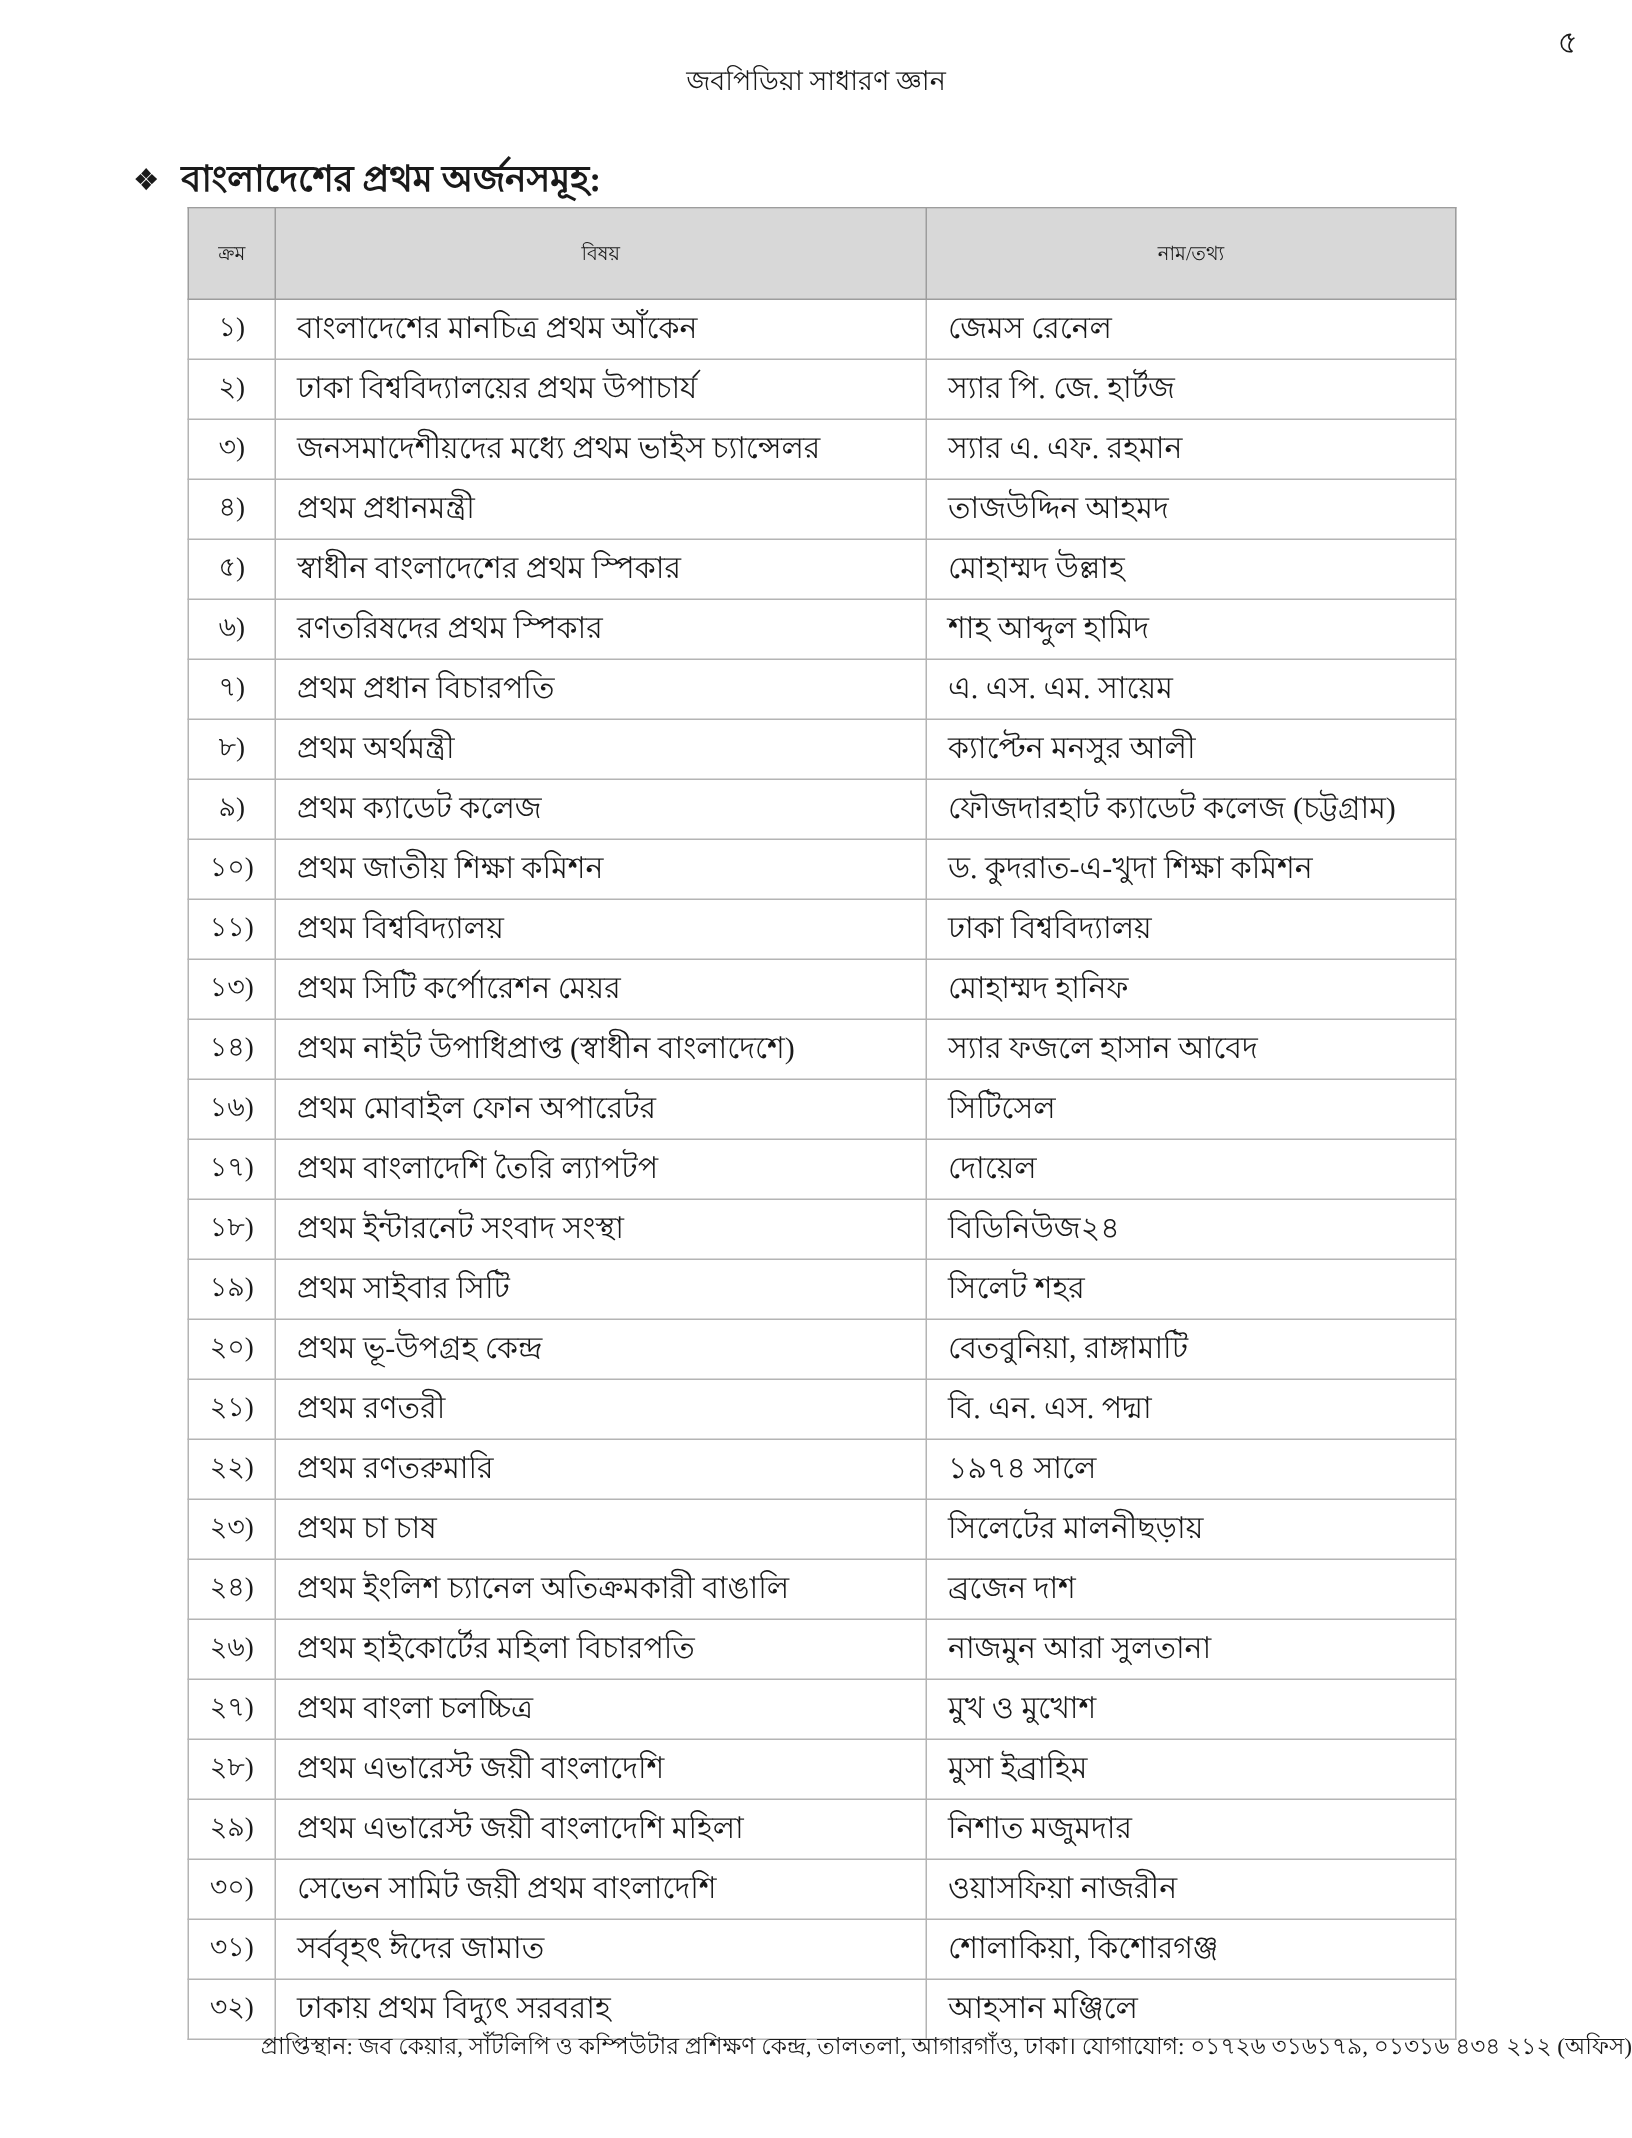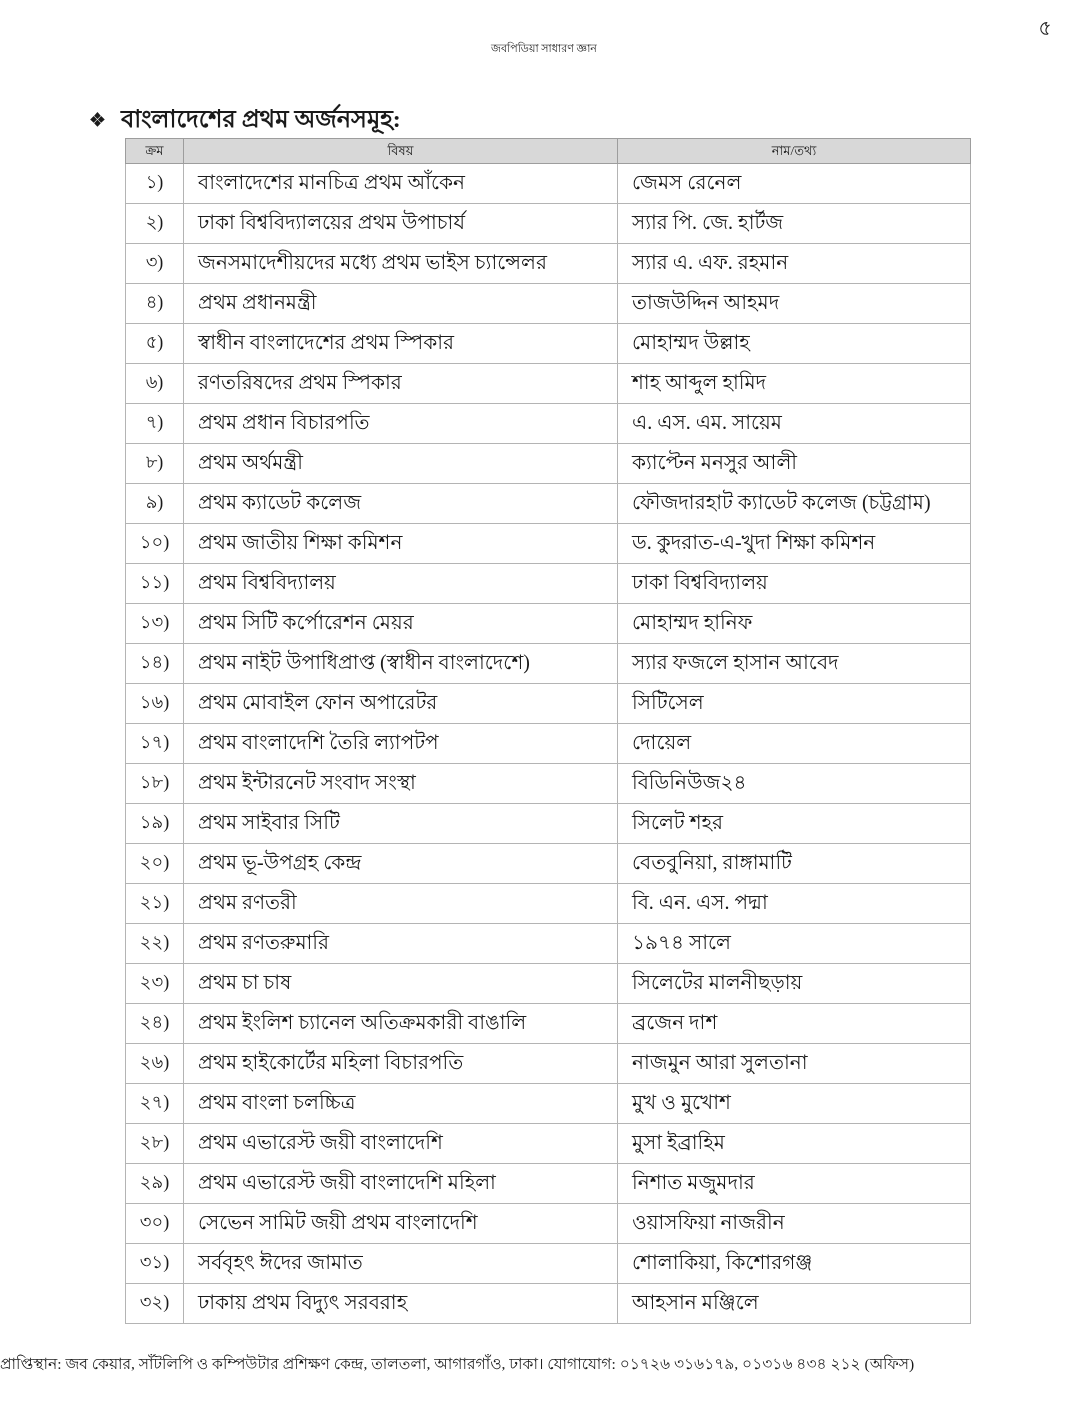--- a/index.html
+++ b/index.html
@@ -11,21 +11,21 @@
     position:relative;
     overflow:hidden;
   }
   .page-number{
     position:absolute;top:18px;right:36px;
     font-size:21px;line-height:1;
   }
   .doc-header{
     position:absolute;top:40px;left:0;right:0;
     text-align:center;
-    font-size:11px;
+    font-size:18px;
   }
   .section-heading{
     position:absolute;top:100px;left:90px;
     display:flex;align-items:baseline;gap:16px;
     font-weight:bold;font-size:24px;
   }
   .section-heading .bullet{
     font-size:19px;
     transform:translateY(-1px);
   }
@@ -34,21 +34,21 @@
     width:845px;
     border-collapse:collapse;
     table-layout:fixed;
   }
   table.first-table th{
     background:#d8d8d8;
     border:1px solid #9d9d9d;
     font-weight:normal;
     font-size:13px;
     height:22px;
-    padding:1px 4px;
+    padding:19px 4px;
     text-align:center;
   }
   table.first-table td{
     border:1px solid #b4b4b4;
     font-size:20px;
     height:35px;
     padding:2px 14px;
     text-align:left;
     vertical-align:middle;
     overflow:hidden;
@@ -57,21 +57,21 @@
   table.first-table td.c-sl{
     text-align:center;
     padding:2px 2px;
     font-size:18px;
   }
   col.col-sl{width:58px;}
   col.col-subject{width:434px;}
   col.col-info{width:353px;}
   .doc-footer{
     position:absolute;top:1352px;left:0;right:0;
-    text-align:left;
+    text-align:right;
     font-size:15.5px;
   }
 </style>
 </head>
 <body>
 
 <div class="page-number">৫</div>
 
 <div class="doc-header">জবপিডিয়া সাধারণ জ্ঞান</div>
 

